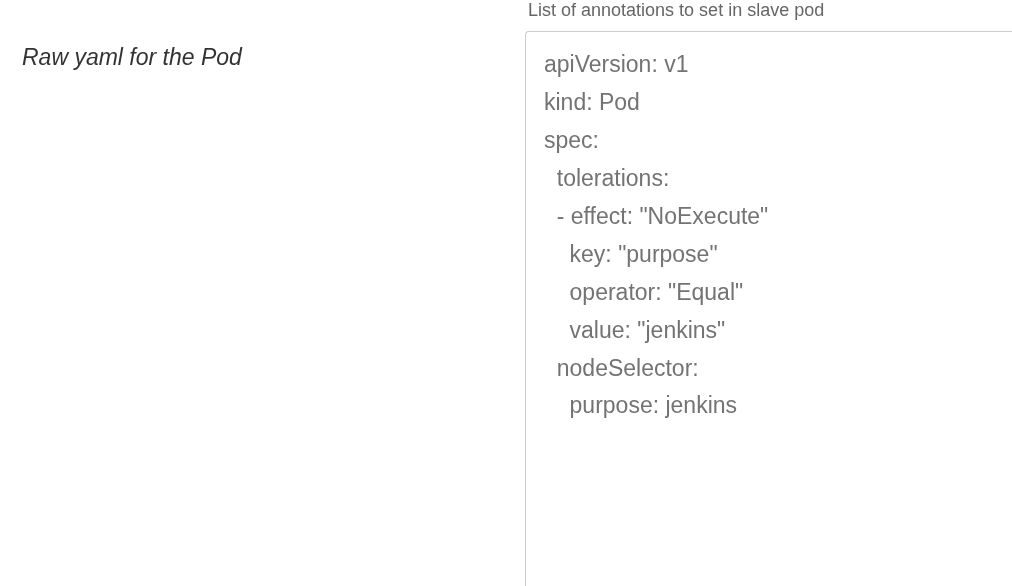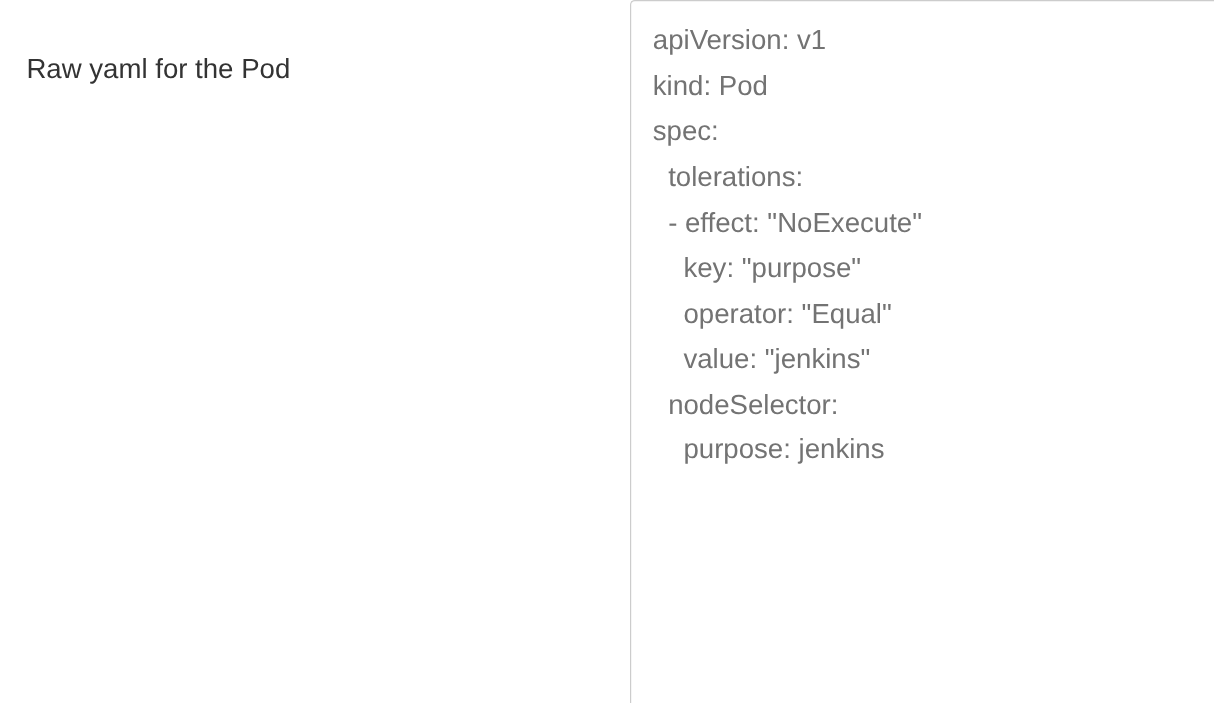--- a/index.html
+++ b/index.html
@@ -16,20 +16,21 @@
     }
     .container {
       display: flex;
       width: 100%;
       height: 100%;
     }
     .left-col {
       width: 525px;
       padding-top: 44px;
       padding-left: 22px;
+      font-style: italic;
     }
     .right-col {
       flex: 1;
       padding-top: 0;
       display: flex;
       flex-direction: column;
     }
     .field-label {
       font-size: 23px;
       color: #333333;
@@ -61,20 +62,21 @@
     }
   </style>
 </head>
 <body>
 
 <div class="container">
   <div class="left-col">
     <div class="field-label">Raw yaml for the Pod</div>
   </div>
   <div class="right-col">
+    <div class="help-text">List of annotations to set in slave pod</div>
     <textarea class="yaml-textarea" spellcheck="false" style="">apiVersion: v1
 kind: Pod
 spec:
   tolerations:
   - effect: "NoExecute"
     key: "purpose"
     operator: "Equal"
     value: "jenkins"
   nodeSelector:
     purpose: jenkins</textarea>

